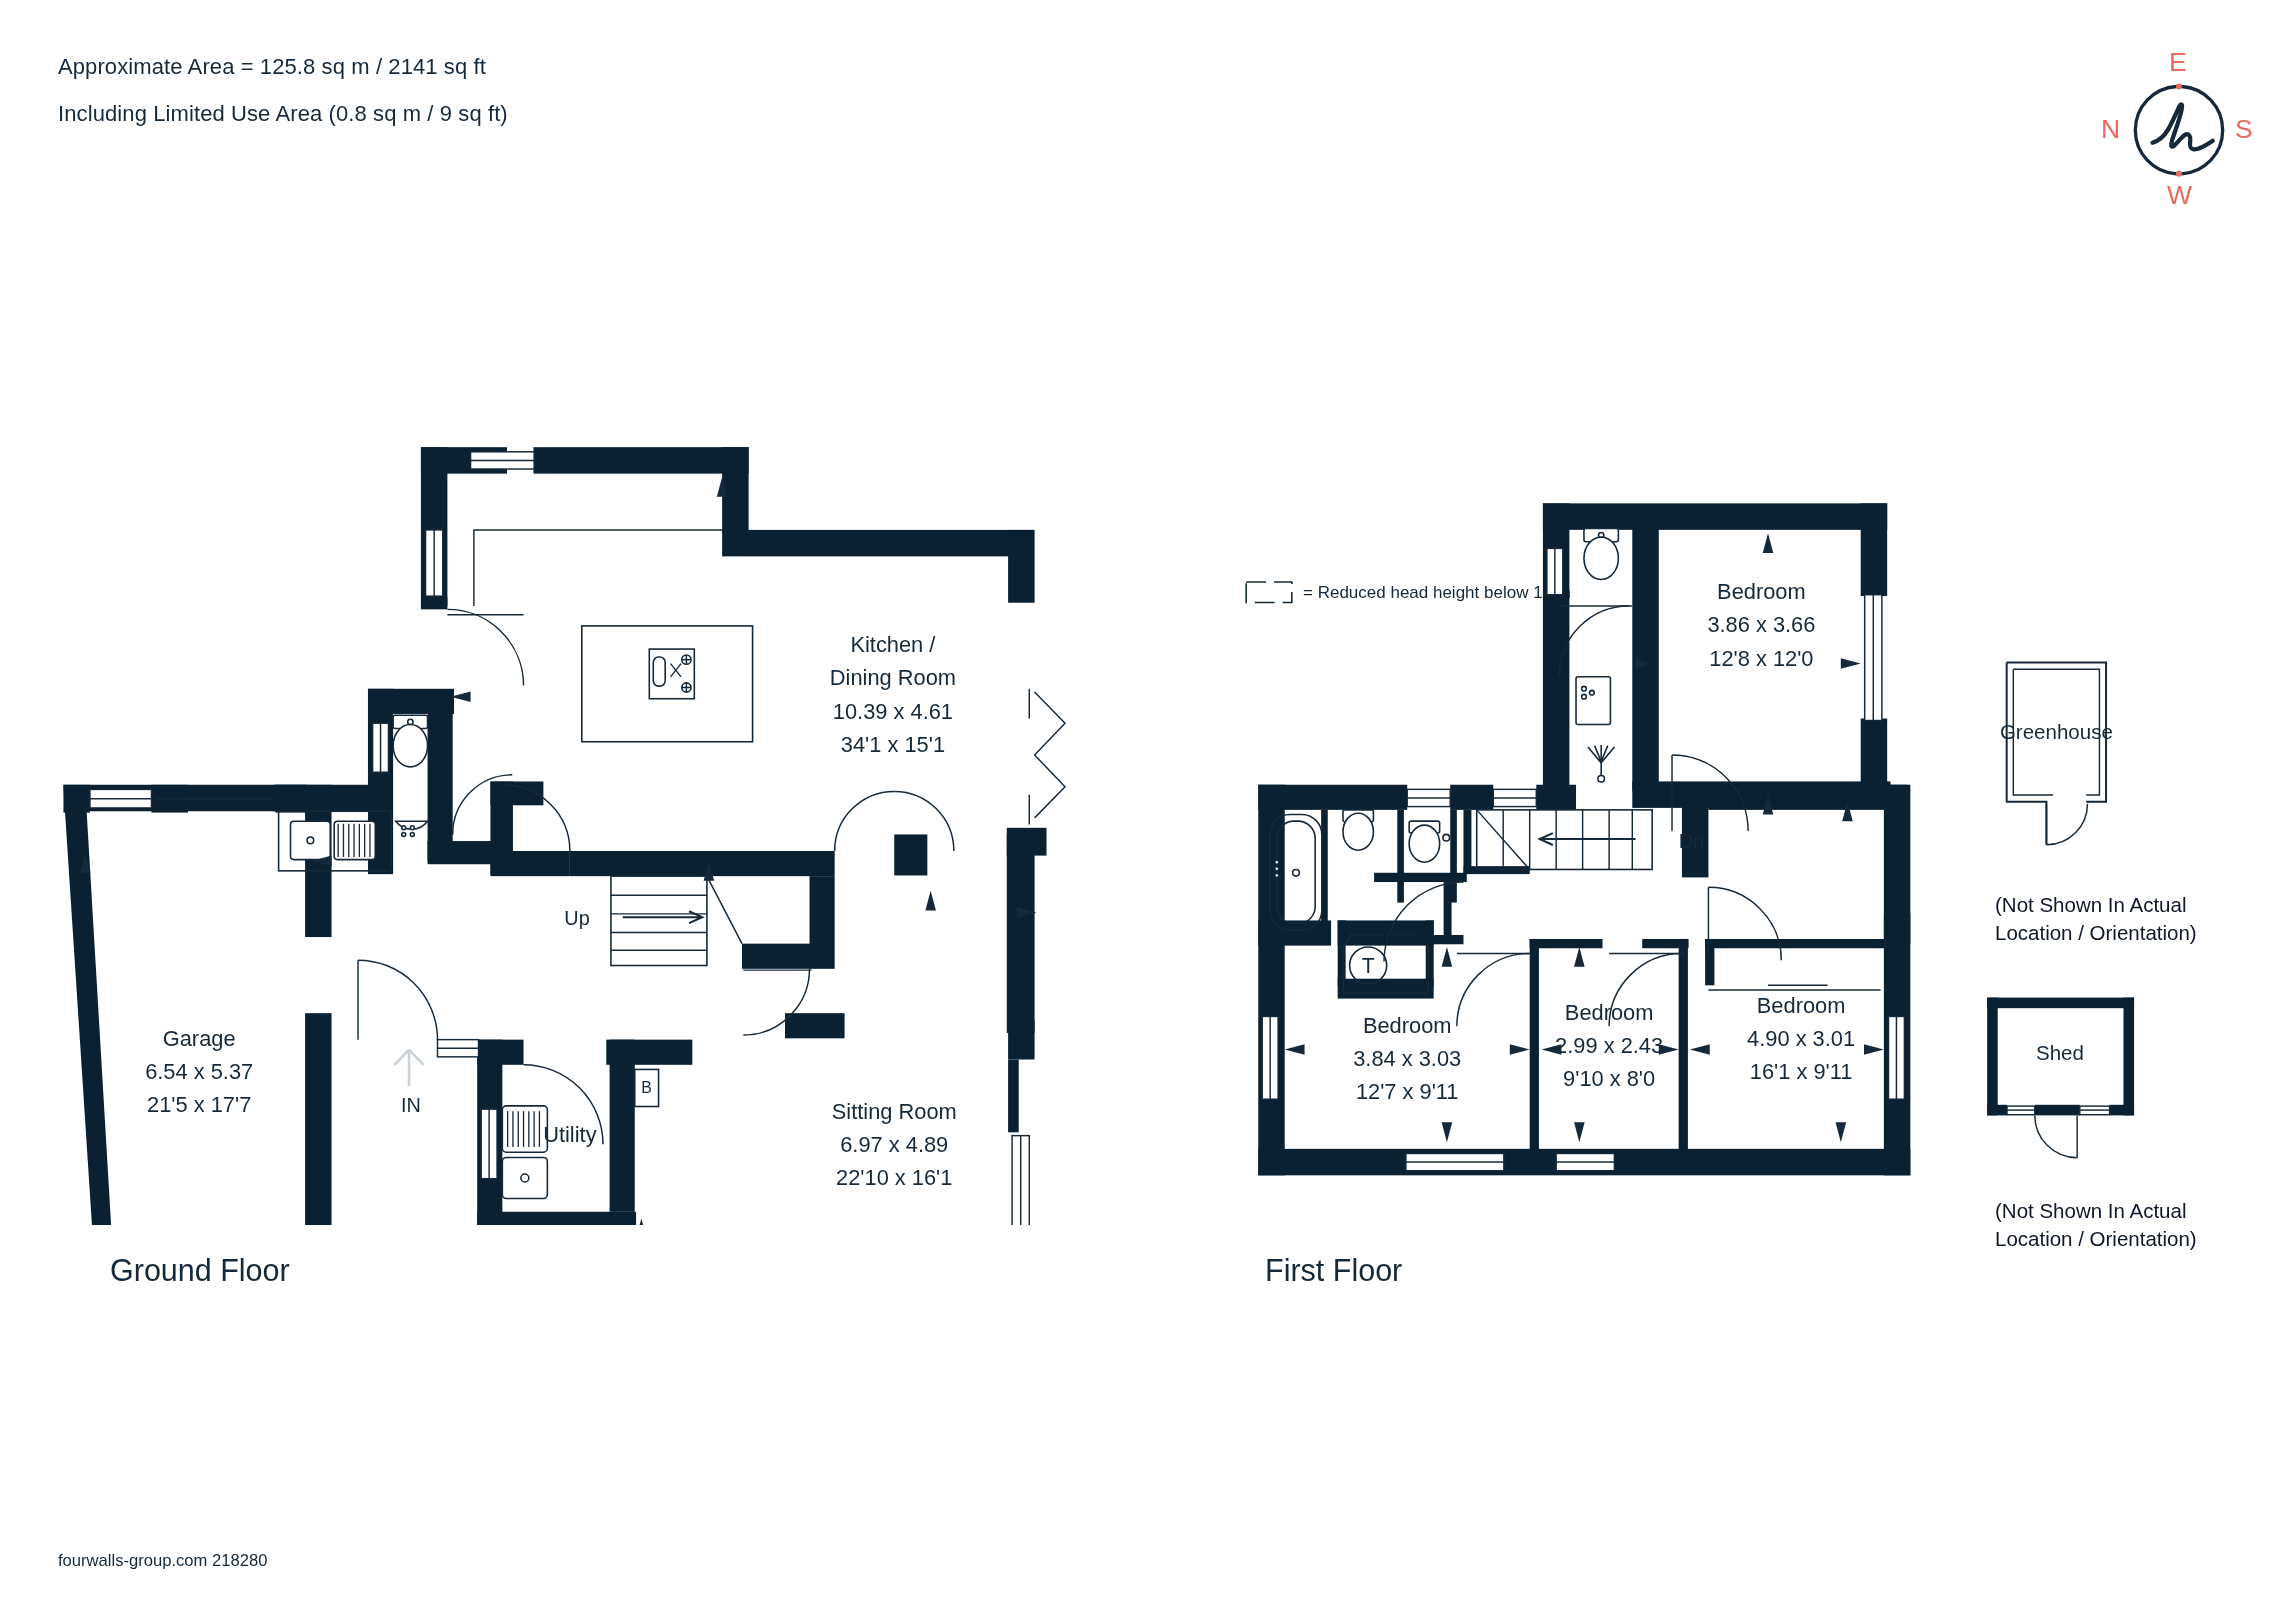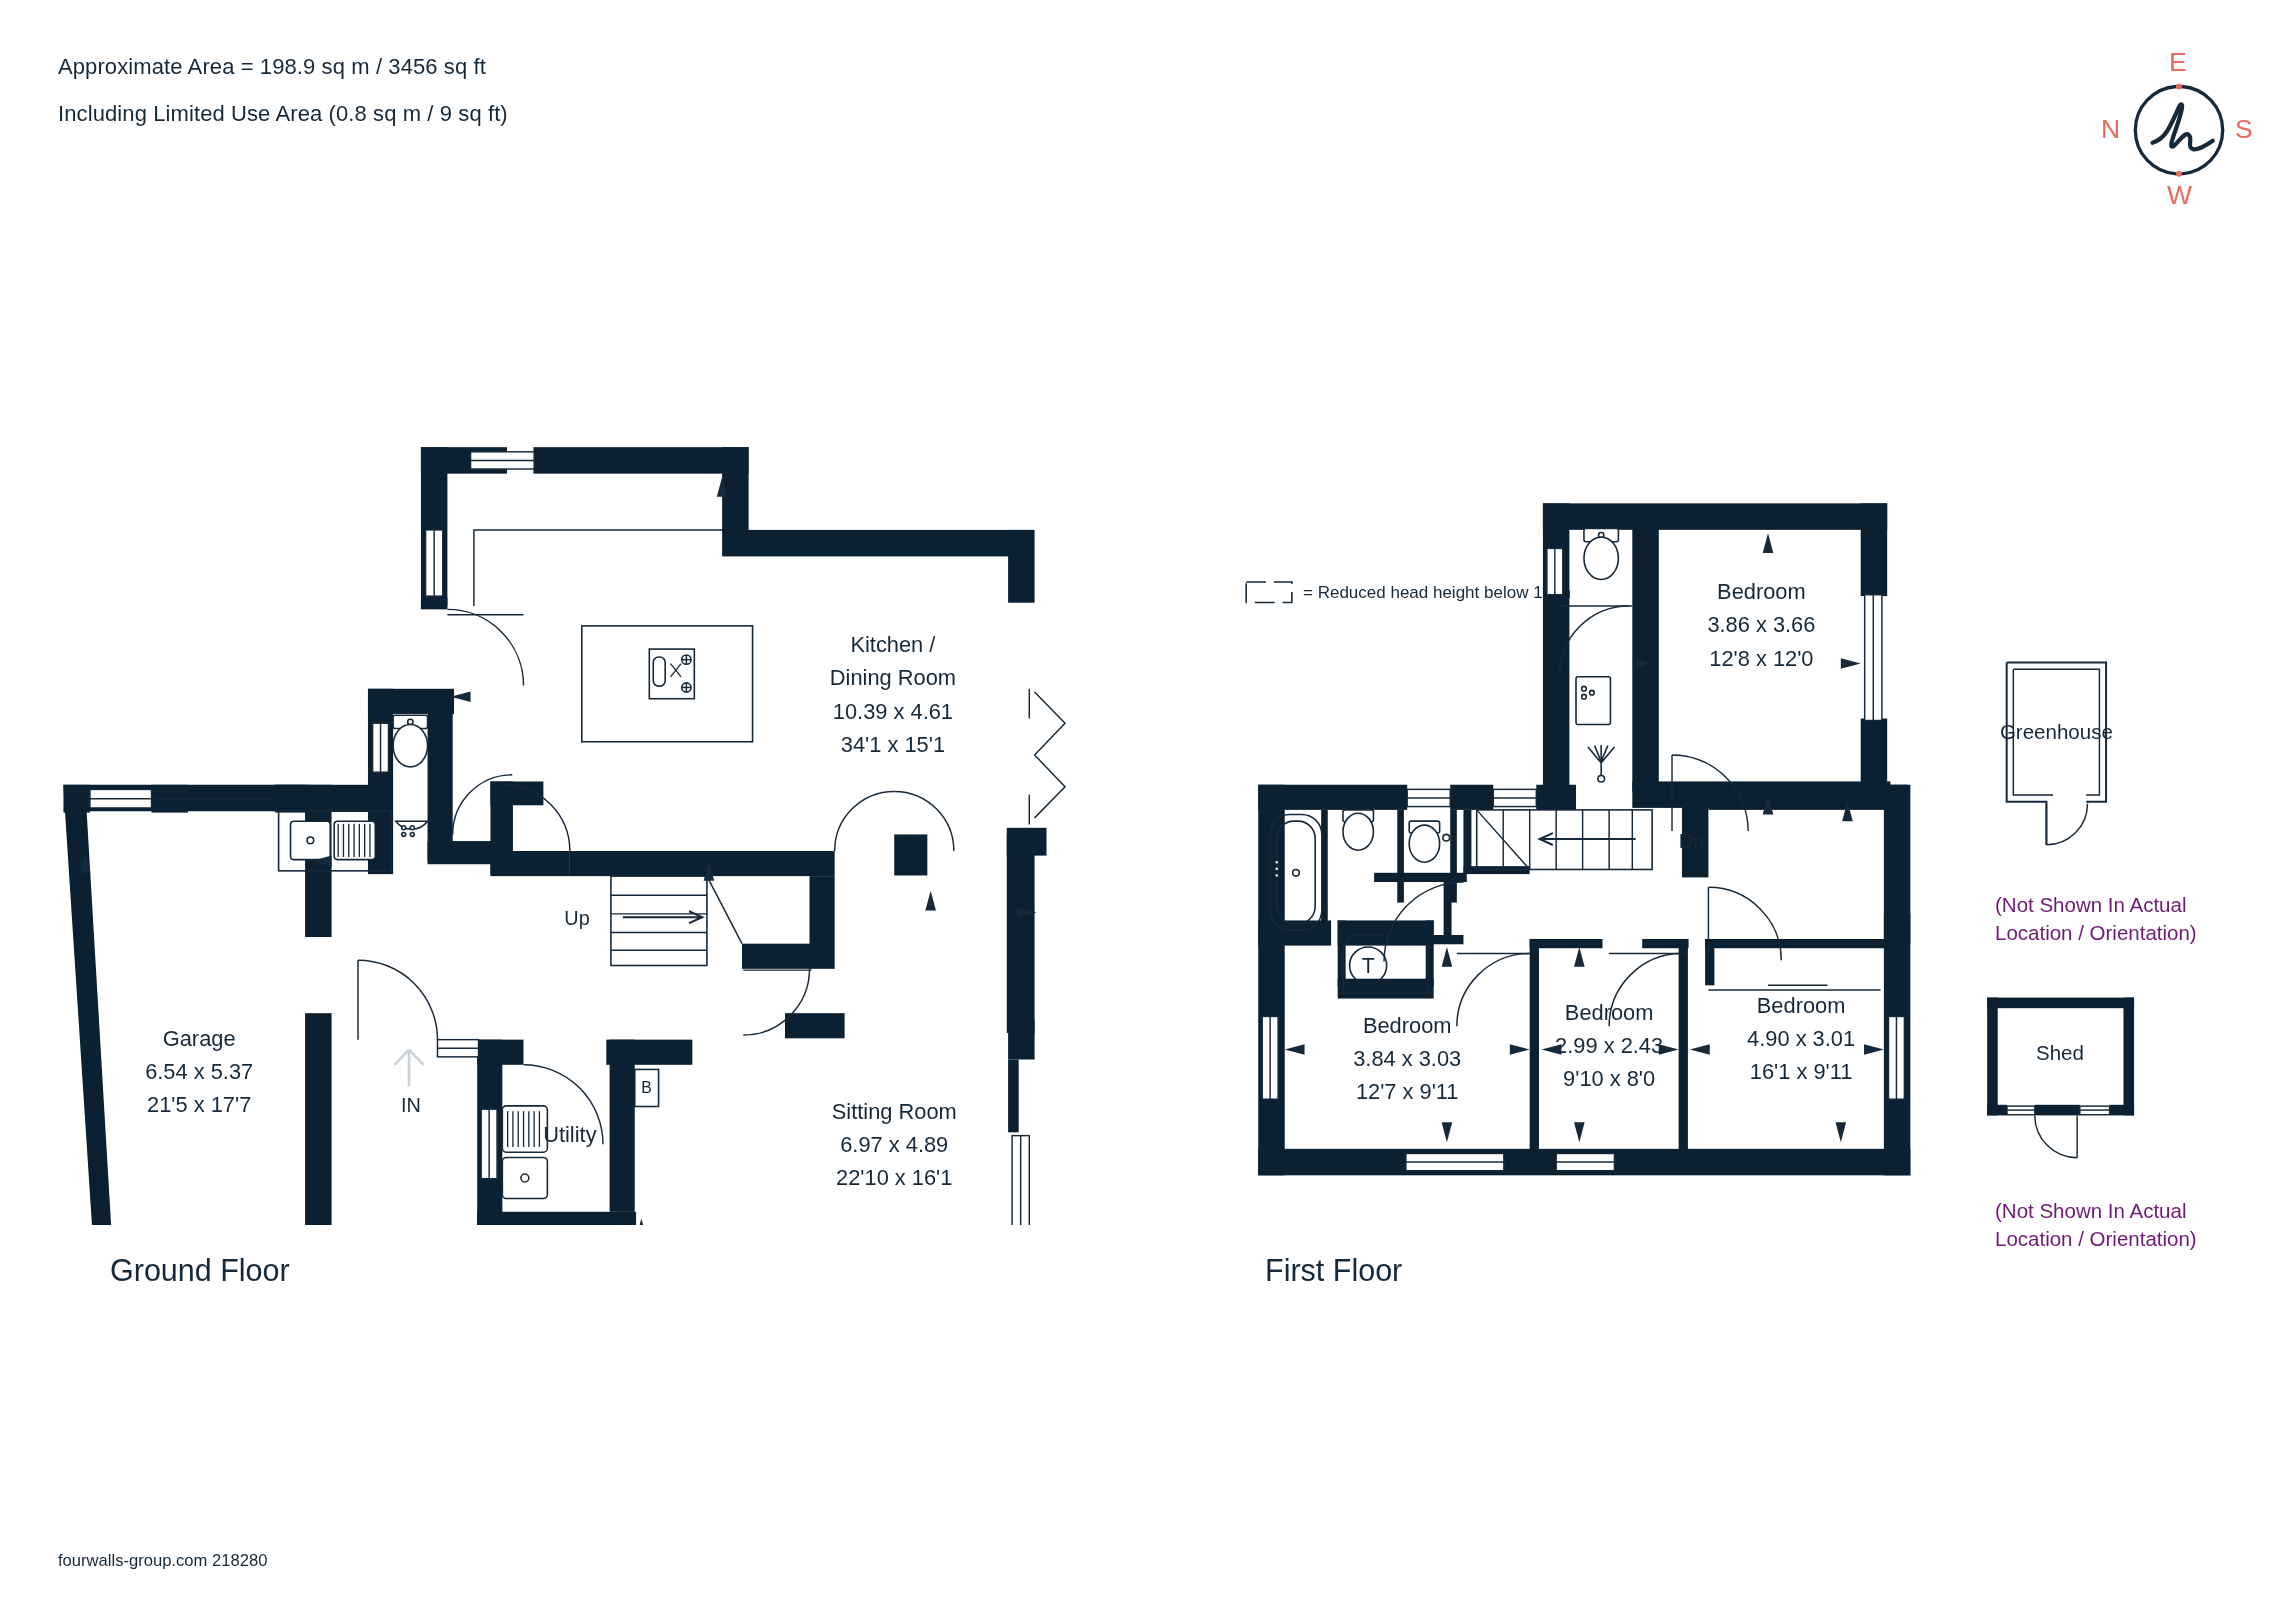--- a/index.html
+++ b/index.html
@@ -67,21 +67,21 @@
     white-space: nowrap;
     margin-top: 48px;
   }
   #ground-floor-title { left: 110px; top: 1205px; }
   #first-floor-title { left: 1265px; top: 1205px; }
 
   .outbuilding-note {
     position: absolute;
     font-size: 20.5px;
     line-height: 28px;
-    color: #701a75;
+    color: #0f172a;
     white-space: nowrap;
   }
   #greenhouse-note { left: 1995px; top: 891px; }
   #shed-note { left: 1995px; top: 1197px; }
 
   .legend-text {
     position: absolute;
     left: 1303px;
     top: 583px;
     font-size: 17px;
@@ -113,21 +113,21 @@
   .fixture { fill: #ffffff; stroke: #16293a; stroke-width: 2.4; }
   .nofill { fill: none; stroke: #16293a; stroke-width: 2.4; }
   .dooraw { fill: none; stroke: #16293a; stroke-width: 2.2; }
   .winline { fill: #ffffff; stroke: #16293a; stroke-width: 2.2; }
 </style>
 </head>
 <body>
 
 <div class="page">
 
-  <div class="hdr l1">Approximate Area = 198.9 sq m / 3456 sq ft</div>
+  <div class="hdr l1">Approximate Area = 125.8 sq m / 2141 sq ft</div>
   <div class="hdr l2">Including Limited Use Area (0.8 sq m / 9 sq ft)</div>
 
   <div class="compass-wrap">
     <svg width="172" height="179" viewBox="0 0 260 270">
 
       <g fill="none" stroke="#16293a" stroke-width="5" stroke-linecap="round">
         <path d="M 134 70 A 66 66 0 0 1 196 136"></path>
         <path d="M 196 136 A 66 66 0 0 1 134 202"></path>
         <path d="M 126 202 A 66 66 0 0 1 64 136"></path>
         <path d="M 64 136 A 66 66 0 0 1 126 70"></path>

